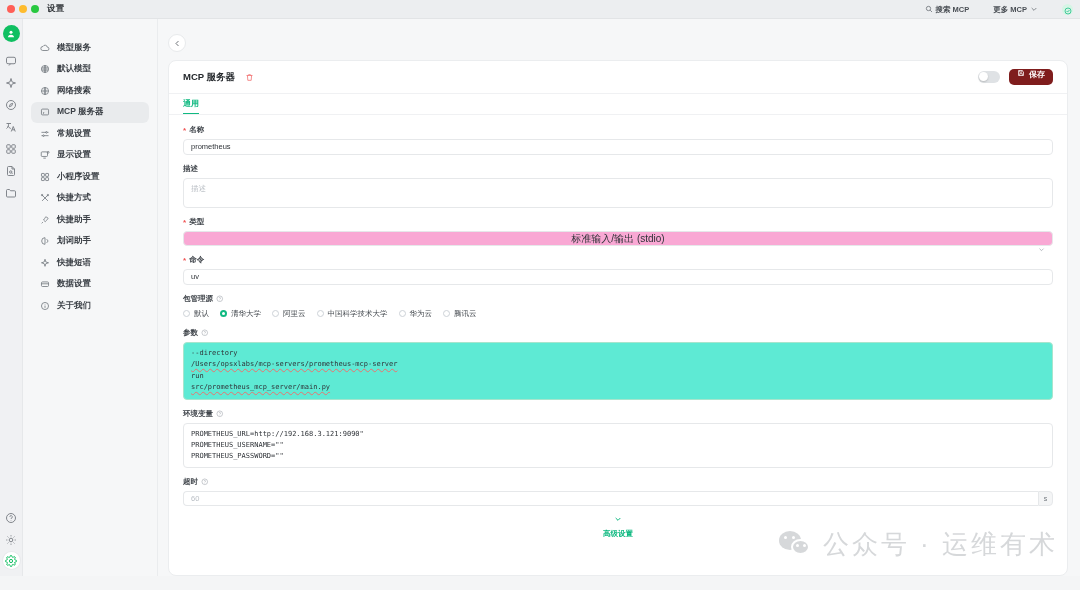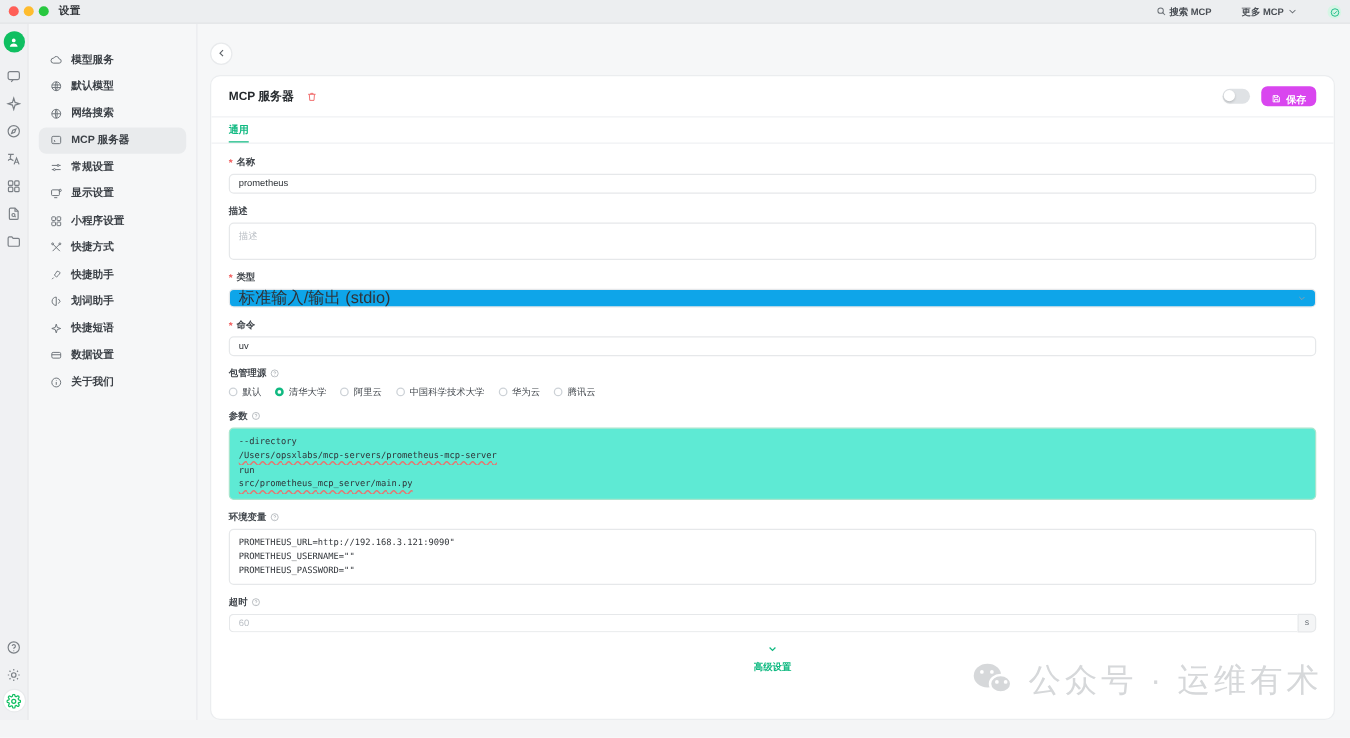--- a/index.html
+++ b/index.html
@@ -71,21 +71,21 @@
   }
   .card-title { font-size: 9.5px; font-weight: 700; color: #24282c; }
   .trash-ic { margin-left: 10px; color: #f06a6a; display: flex; align-items: center; }
   .trash-ic svg { width: 9px; height: 9px; }
   .head-right { margin-left: auto; display: flex; align-items: center; gap: 9px; }
   .toggle {
     width: 22px; height: 11.5px; border-radius: 7px; background: #dfe2e5; position: relative;
   }
   .toggle .knob { position: absolute; top: 1.2px; left: 1.2px; width: 9px; height: 9px; border-radius: 50%; background: #fff; box-shadow: 0 1px 2px rgba(0,0,0,.18); }
   .save-btn {
-    display: flex; align-items: flex-end; gap: 4px; background: #d946ef; color: #fff;
+    display: flex; align-items: flex-start; gap: 4px; background: #7f1d1d; color: #fff;
     border-radius: 5px; height: 16px; padding: 0 8px; font-size: 8px; font-weight: 700;
   }
   .save-btn svg { width: 8px; height: 8px; }
 
   .tabs { height: 21px; flex: 0 0 21px; padding: 0 14px; border-bottom: 1px solid #f0f1f3; display: flex; align-items: flex-end; text-align: center; }
   .tab { font-size: 8px; color: #10b981; font-weight: 700; padding-bottom: 4px; border-bottom: 1.6px solid #10b981; }
 
   .form { flex: 1; min-height: 0; overflow: hidden; padding: 10px 14px 0 14px; }
 
   .f-label { font-size: 7.5px; color: #41464c; font-weight: 700; margin-bottom: 4px; display: flex; align-items: center; gap: 3px; }
@@ -96,22 +96,22 @@
   .f-group { margin-bottom: 9px; }
   .f-input {
     height: 15.5px; border: 1px solid #e6e8ea; border-radius: 4px; background: #fff;
     display: flex; align-items: center; padding: 0 7px; font-size: 7.5px; color: #2f3338;
   }
   .f-textarea {
     border: 1px solid #e6e8ea; border-radius: 4px; background: #fff; padding: 5px 7px;
     font-size: 7.5px; color: #b9bec4;
   }
   .f-select {
-    height: 15.5px; border: 1px solid #e6e8ea; border-radius: 4px; background: #0ea5e9;
-    display: flex; align-items: center; padding: 0 7px; font-size: 13px; color: #2f3338;
+    height: 15.5px; border: 1px solid #e6e8ea; border-radius: 4px; background: #f9a8d4;
+    display: flex; align-items: center; padding: 0 7px; font-size: 10px; color: #2f3338; flex-direction: column;
   }
   .f-select .chev { margin-left: auto; color: #9aa0a6; display: flex; }
   .f-select .chev svg { width: 7px; height: 7px; }
 
   .radios { display: flex; align-items: center; gap: 11px; padding-top: 1px; }
   .radio { display: flex; align-items: center; gap: 4px; font-size: 7.5px; color: #43484e; }
   .rdot { width: 7px; height: 7px; border-radius: 50%; border: 1px solid #cdd2d7; background: #fff; flex: 0 0 7px; }
   .radio.sel .rdot { border: none; background: #10b981; position: relative; }
   .radio.sel .rdot::after { content: ""; position: absolute; left: 2px; top: 2px; width: 3px; height: 3px; border-radius: 50%; background: #fff; }
 

